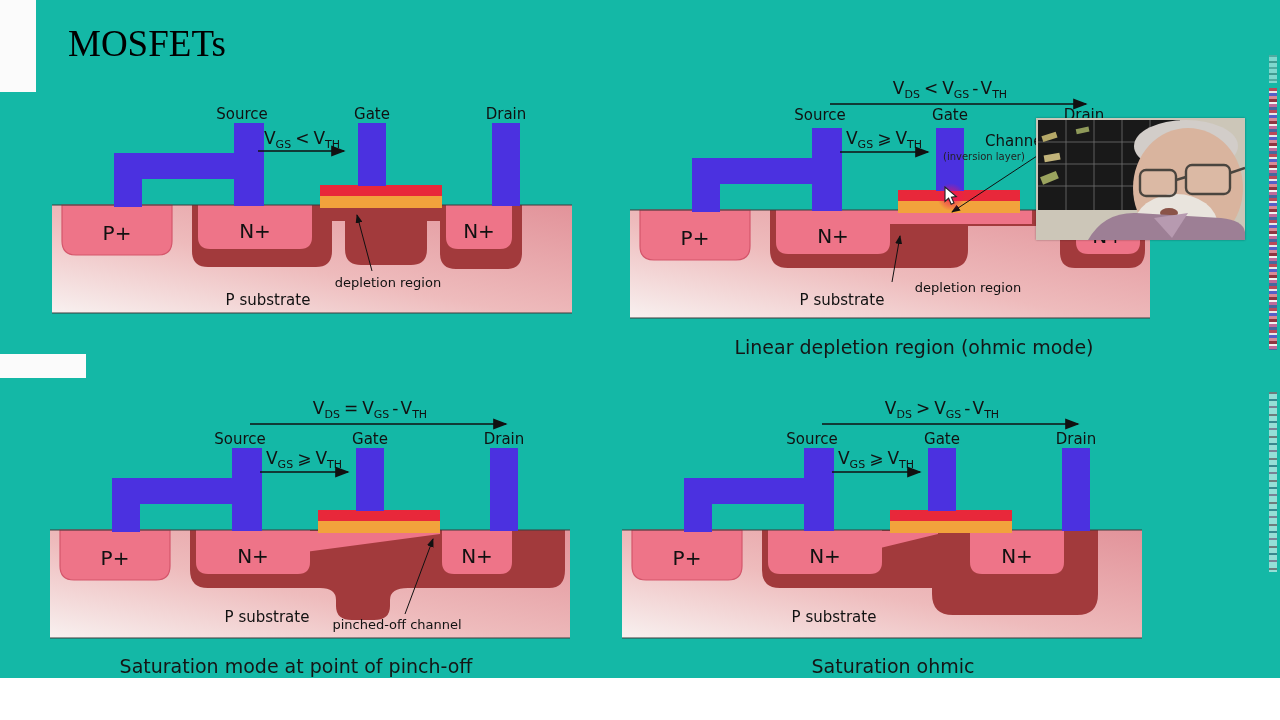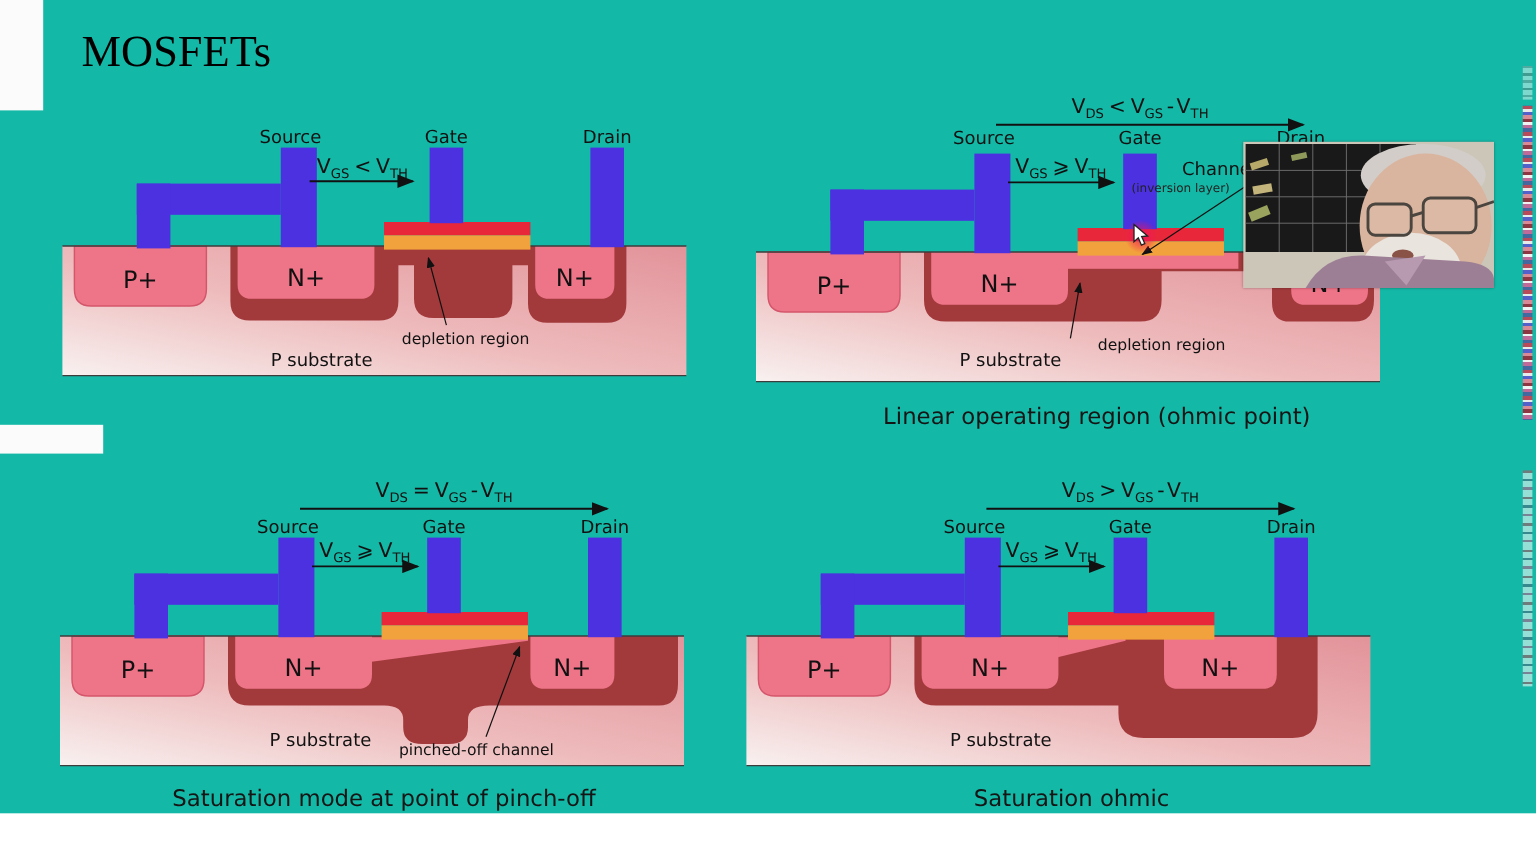--- a/index.html
+++ b/index.html
@@ -126,21 +126,21 @@
     <text class="big" x="75" y="171" text-anchor="middle">P+</text>
     <text class="big" x="213" y="169" text-anchor="middle">N+</text>
     <text class="big" x="488" y="169" text-anchor="middle">N+</text>
     <text class="sublbl" x="222" y="231" text-anchor="middle">P substrate</text>
     <text class="ann" x="348" y="218" text-anchor="middle">depletion region</text>
     <line x1="272" y1="208" x2="280" y2="162" stroke="#111" stroke-width="1" marker-end="url(#ah)"></line>
     <text class="chan" x="365" y="72">Channel</text>
     <text class="chansub" x="323" y="86">(inversion layer)</text>
     <line x1="420" y1="80" x2="332" y2="138" stroke="#111" stroke-width="1" marker-end="url(#ah)"></line>
   </svg>
-  <div class="cap" style="left:914px;top:336px;">Linear operating region (ohmic point)</div>
+  <div class="cap" style="left:914px;top:336px;">Linear depletion region (ohmic mode)</div>
 
   
   <svg class="diagram" style="left:40px;top:394px;" width="540" height="252" viewBox="0 0 540 252">
     <rect x="10" y="136" width="520" height="108" fill="url(#subg)"></rect>
     <path fill="#a23a3c" d="M150,136 L525,136 L525,176 Q525,194 509,194 L368,194 Q350,194 350,206 L350,212 Q350,226 334,226 L312,226 Q296,226 296,212 L296,206 Q296,194 280,194 L168,194 Q150,194 150,176 Z"></path>
     <path fill="#ee7488" d="M265,137 L400,137 L400,140 L265,158 Z"></path>
     <path fill="#ee7488" stroke="#d4566b" stroke-width="1.2" d="M20,136 L130,136 L130,172 Q130,186 116,186 L34,186 Q20,186 20,172 Z"></path>
     <path fill="#ee7488" d="M156,136 L270,136 L270,168 Q270,180 258,180 L168,180 Q156,180 156,168 Z"></path>
     <path fill="#ee7488" d="M402,136 L472,136 L472,168 Q472,180 460,180 L414,180 Q402,180 402,168 Z"></path>
     <line x1="10" y1="136" x2="530" y2="136" stroke="#3c3c3c" stroke-width="1.2"></line>
@@ -161,21 +161,21 @@
     <text class="lbl" x="464" y="50" text-anchor="middle">Drain</text>
     <text class="eq" x="264" y="70" text-anchor="middle"><tspan>V</tspan><tspan class="eqsub" dy="4">GS</tspan><tspan dy="-4" dx="4">⩾</tspan><tspan dx="4">V</tspan><tspan class="eqsub" dy="4">TH</tspan></text>
     <line x1="220" y1="78" x2="308" y2="78" stroke="#111" stroke-width="1.6" marker-end="url(#ah)"></line>
     <text class="big" x="75" y="171" text-anchor="middle">P+</text>
     <text class="big" x="213" y="169" text-anchor="middle">N+</text>
     <text class="big" x="437" y="169" text-anchor="middle">N+</text>
     <text class="sublbl" x="227" y="228" text-anchor="middle">P substrate</text>
     <text class="ann" x="357" y="235" text-anchor="middle">pinched-off channel</text>
     <line x1="365" y1="220" x2="393" y2="145" stroke="#111" stroke-width="1" marker-end="url(#ah)"></line>
   </svg>
-  <div class="cap" style="left:320px;top:655px;">Saturation mode at point of pinch-off</div>
+  <div class="cap" style="left:296px;top:655px;">Saturation mode at point of pinch-off</div>
 
   
   <svg class="diagram" style="left:612px;top:394px;" width="540" height="252" viewBox="0 0 540 252">
     <rect x="10" y="136" width="520" height="108" fill="url(#subg)"></rect>
     <path fill="#a23a3c" d="M150,136 L486,136 L486,200 Q486,221 465,221 L341,221 Q320,221 320,200 L320,194 L168,194 Q150,194 150,176 Z"></path>
     <path fill="#ee7488" d="M260,137 L326,137 L326,140 L260,156 Z"></path>
     <path fill="#ee7488" stroke="#d4566b" stroke-width="1.2" d="M20,136 L130,136 L130,172 Q130,186 116,186 L34,186 Q20,186 20,172 Z"></path>
     <path fill="#ee7488" d="M156,136 L270,136 L270,168 Q270,180 258,180 L168,180 Q156,180 156,168 Z"></path>
     <path fill="#ee7488" d="M358,136 L452,136 L452,168 Q452,180 440,180 L370,180 Q358,180 358,168 Z"></path>
     <line x1="10" y1="136" x2="530" y2="136" stroke="#3c3c3c" stroke-width="1.2"></line>

